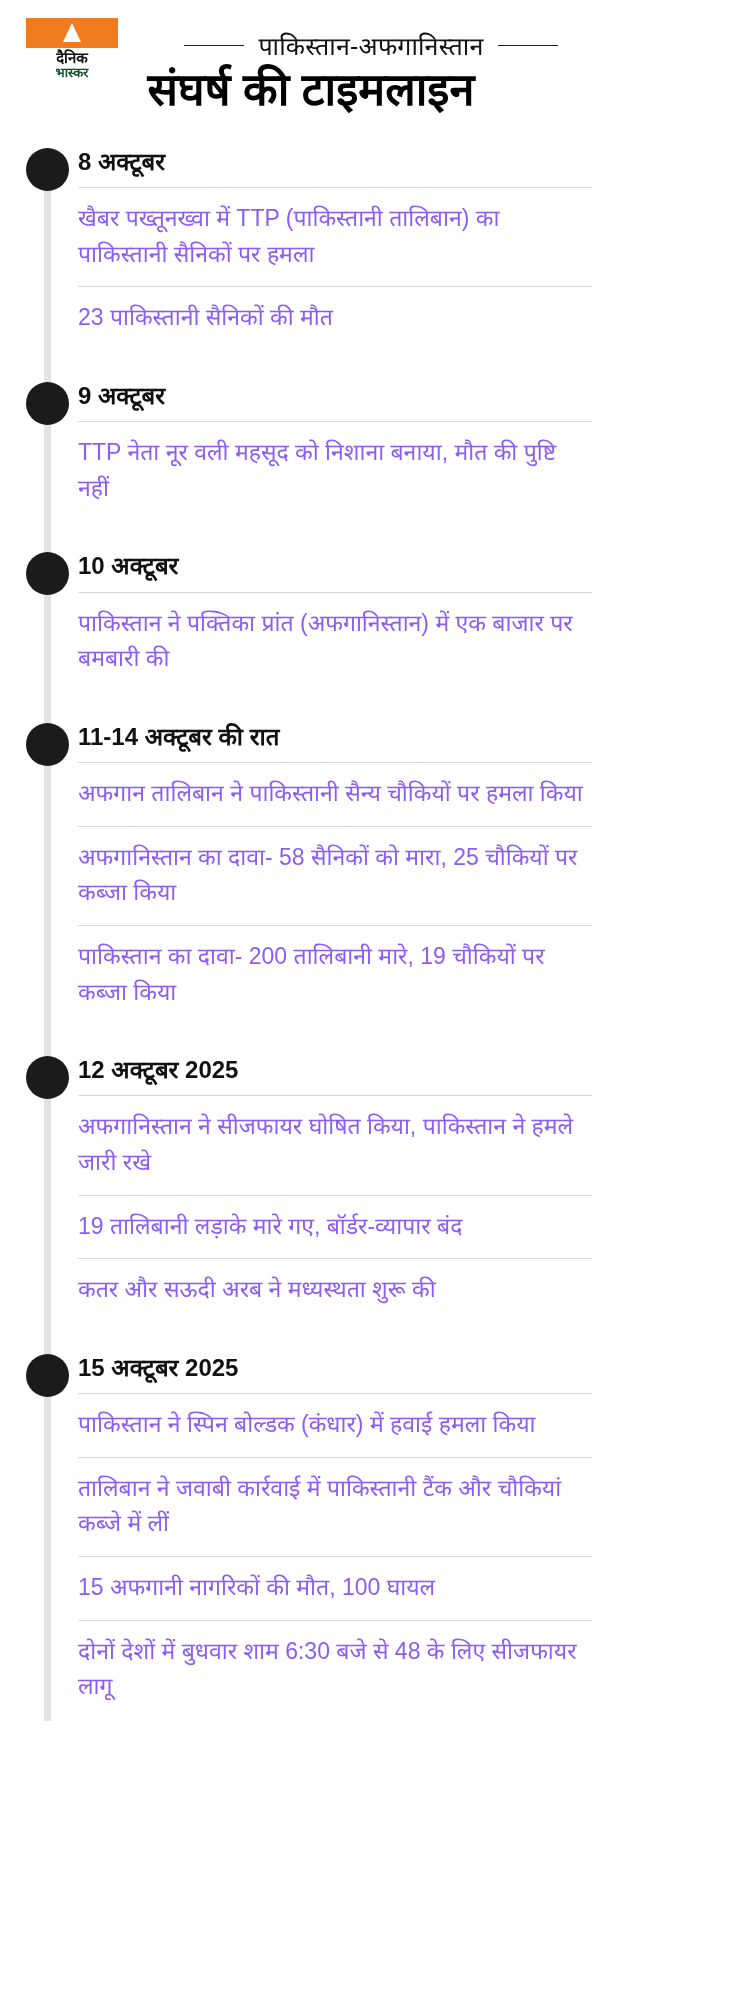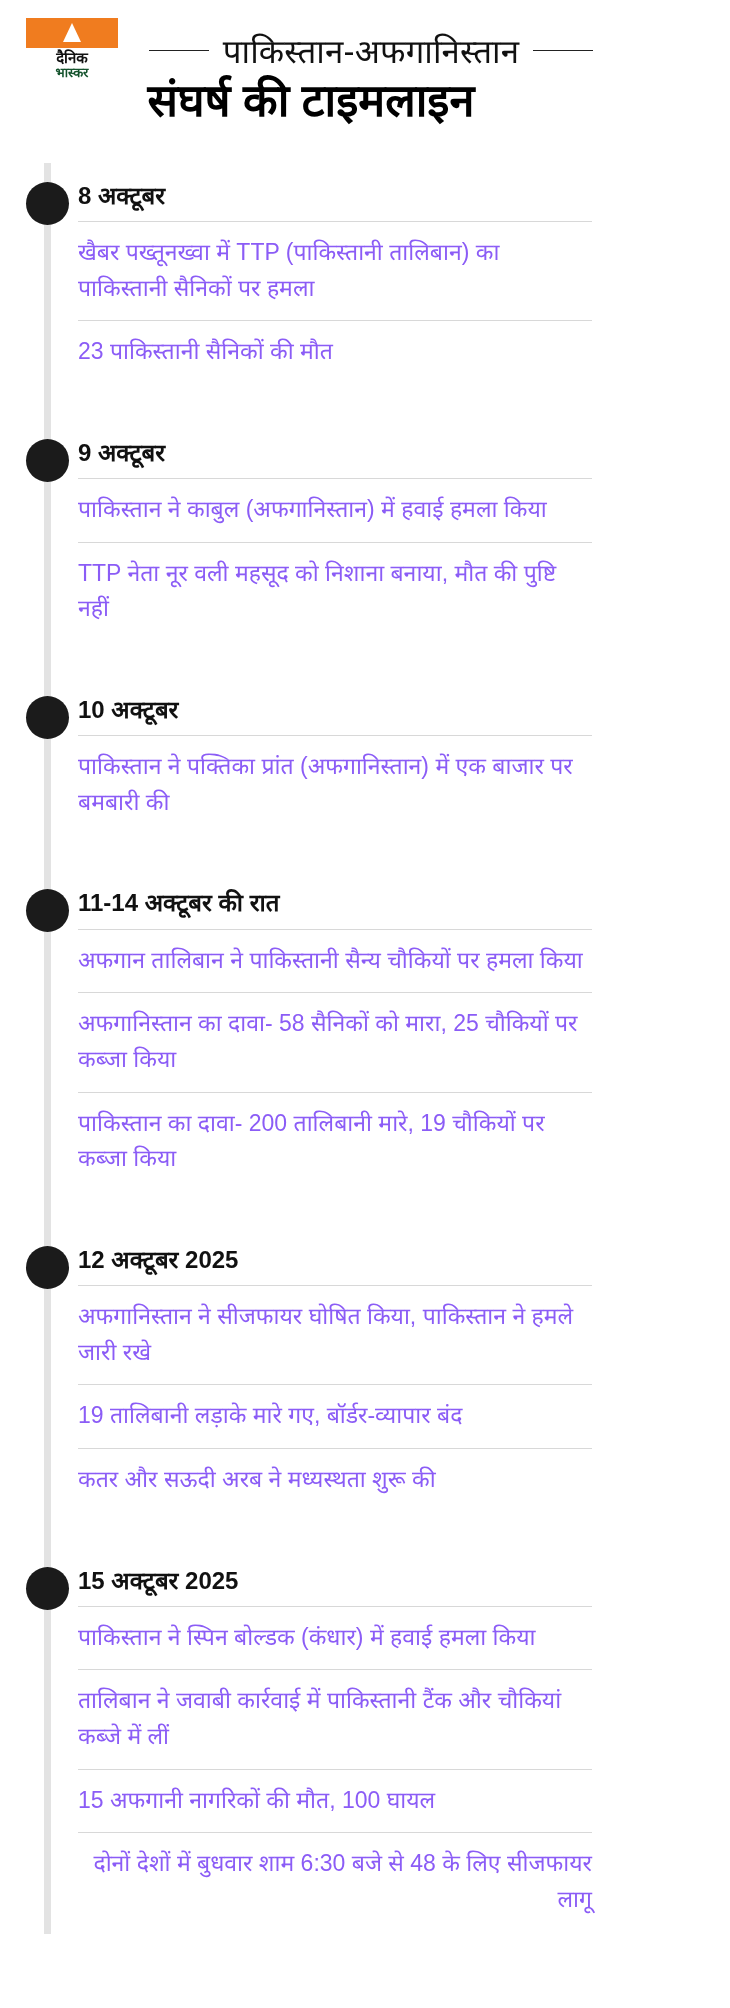--- a/index.html
+++ b/index.html
@@ -76,21 +76,21 @@
     gap: 14px;
     margin-top: 6px;
   }
   .title-rule {
     height: 1px;
     background: #222;
     flex: 0 0 60px;
   }
   .title-rule.left { margin-left: 120px; }
   .kicker {
-    font-size: 33px;
+    font-size: 25px;
     font-weight: normal;
     letter-spacing: .2px;
     color: #111;
     white-space: nowrap;
   }
   .headline {
     font-size: 45px;
     font-weight: bold;
     line-height: 1.15;
     margin-top: 2px;
@@ -109,21 +109,20 @@
     top: 26px;
     bottom: 26px;
     width: 7px;
     background: #e3e3e3;
   }
   .event {
     position: relative;
     padding-left: 78px;
     padding-right: 30px;
     margin-bottom: 4px;
-    margin-top: 23px;
   }
   .dot {
     position: absolute;
     left: 26px;
     top: 8px;
     width: 43px;
     height: 43px;
     background: #1b1b1b;
     border-radius: 50%;
   }
@@ -139,21 +138,20 @@
     line-height: 1.55;
     color: #8b5cf6;
     padding: 13px 0 14px 0;
     border-top: 1px solid #d8d8d8;
   }
   .item:first-of-type {
     border-top: 1px solid #d8d8d8;
   }
   .event:last-child .items .item:last-child {
     border-bottom: none;
-    text-align: right;
   }
   .gap { height: 20px; }
 </style>
 </head>
 <body>
 
 <div class="page">
 
   <div class="header">
     <div class="logo">
@@ -183,21 +181,20 @@
         <div class="item">खैबर पख्तूनख्वा में TTP (पाकिस्तानी तालिबान) का पाकिस्तानी सैनिकों पर हमला</div>
         <div class="item">23 पाकिस्तानी सैनिकों की मौत</div>
       </div>
     </div>
     <div class="gap"></div>
 
     <div class="event">
       <div class="dot"></div>
       <div class="event-date">9 अक्टूबर</div>
       <div class="items">
-        <div class="item">पाकिस्तान ने काबुल (अफगानिस्तान) में हवाई हमला किया</div>
         <div class="item">TTP नेता नूर वली महसूद को निशाना बनाया, मौत की पुष्टि नहीं</div>
       </div>
     </div>
     <div class="gap"></div>
 
     <div class="event">
       <div class="dot"></div>
       <div class="event-date">10 अक्टूबर</div>
       <div class="items">
         <div class="item">पाकिस्तान ने पक्तिका प्रांत (अफगानिस्तान) में एक बाजार पर बमबारी की</div>

